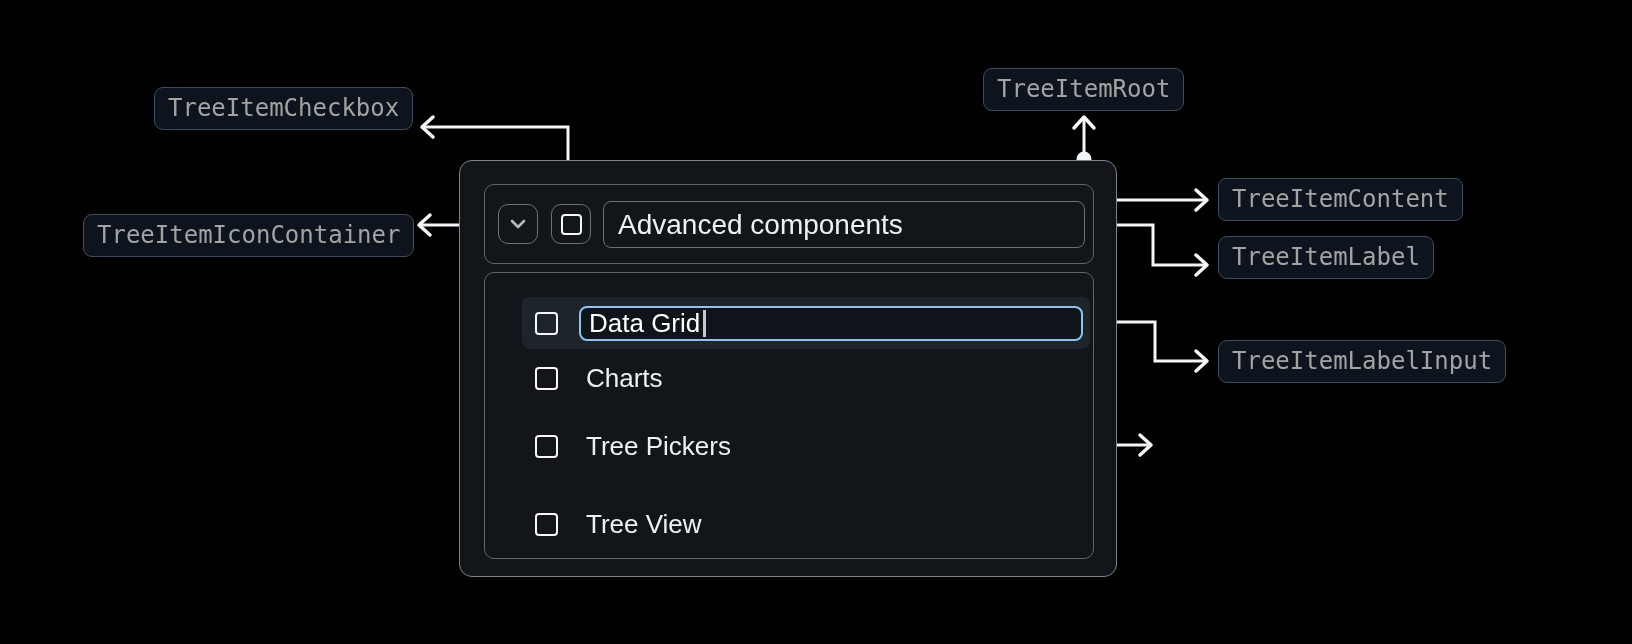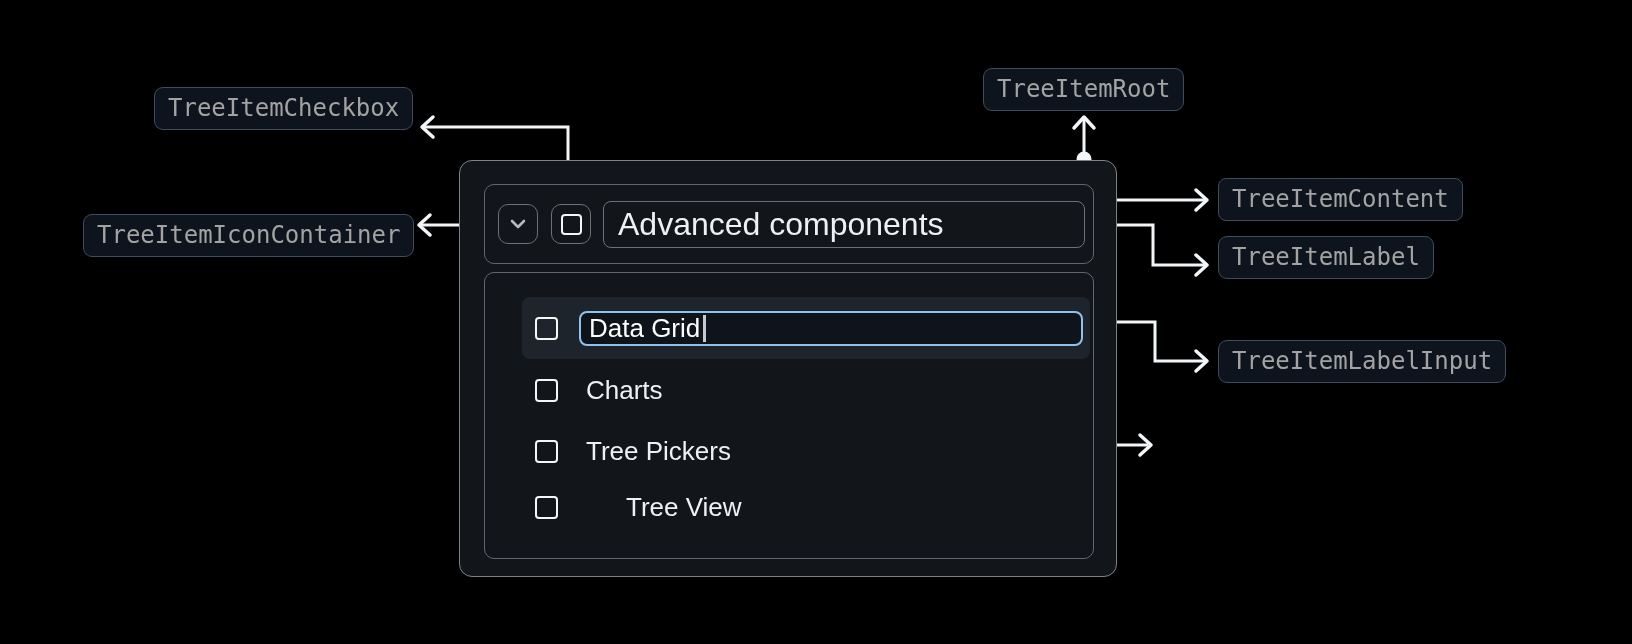--- a/index.html
+++ b/index.html
@@ -26,29 +26,29 @@
   .icon-btn{position:absolute;width:40px;height:40px;top:19px;box-sizing:border-box;
         background:transparent;border:1.5px solid #6b7178;border-radius:10px;
         display:flex;align-items:center;justify-content:center;padding:0;cursor:pointer;}
   .btn-expand{left:13px;}
   .btn-check{left:66px;}
   .cb{display:inline-block;box-sizing:border-box;border:2.5px solid #f4f6f8;border-radius:4px;}
   .cb-sm{width:21px;height:21px;}
   .cb-row{width:23px;height:23px;}
   .label-box{position:absolute;left:118px;top:16px;width:482px;height:47px;box-sizing:border-box;
         border:1.5px solid #6b7178;border-radius:8px;display:flex;align-items:center;}
-  .label-box span{padding-left:14px;font-size:32px;color:#eef1f3;}
+  .label-box span{padding-left:14px;font-size:28px;color:#eef1f3;}
   .group{position:absolute;left:24px;top:111px;width:610px;height:287px;box-sizing:border-box;
         border:1.5px solid #61676e;border-radius:10px;}
-  .row{position:absolute;left:50px;height:62px;display:flex;align-items:center;color:#eef1f3;font-size:26px;}
+  .row{position:absolute;left:50px;height:52px;display:flex;align-items:center;color:#eef1f3;font-size:26px;}
   .row .txt{margin-left:28px;}
   .row-edit{left:37px;top:24px;width:568px;background:#1d242c;border-radius:8px;padding-left:13px;box-sizing:border-box;}
-  .row-charts{top:86px;text-align:center;}
+  .row-charts{top:79px;text-align:center;}
   .row-datepickers{top:147px;}
-  .row-treeview{top:203px;gap:40px;}
+  .row-treeview{top:225px;}
   .edit-input{margin-left:21px;width:504px;height:35px;box-sizing:border-box;
         background:#0e1419;border:2px solid #8fc2ef;border-radius:8px;
         display:flex;align-items:center;font-size:26px;color:#ffffff;}
   .edit-input .val{padding-left:8px;}
   .caret{display:inline-block;width:2.5px;height:27px;background:#c6cacd;margin-left:3px;}
 
   
   .connectors{position:absolute;left:0;top:0;width:1632px;height:644px;pointer-events:none;}
   .connectors path{stroke:#f3f6f8;stroke-width:3;fill:none;}
   .connectors polyline{stroke:#f3f6f8;stroke-width:3.5;fill:none;stroke-linecap:round;stroke-linejoin:round;}

